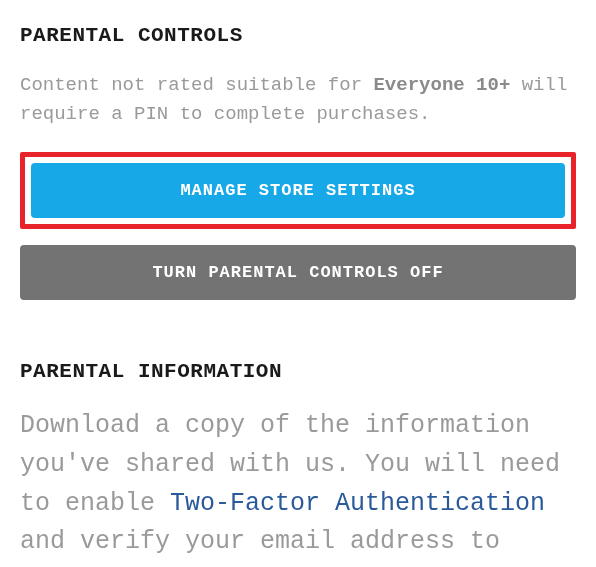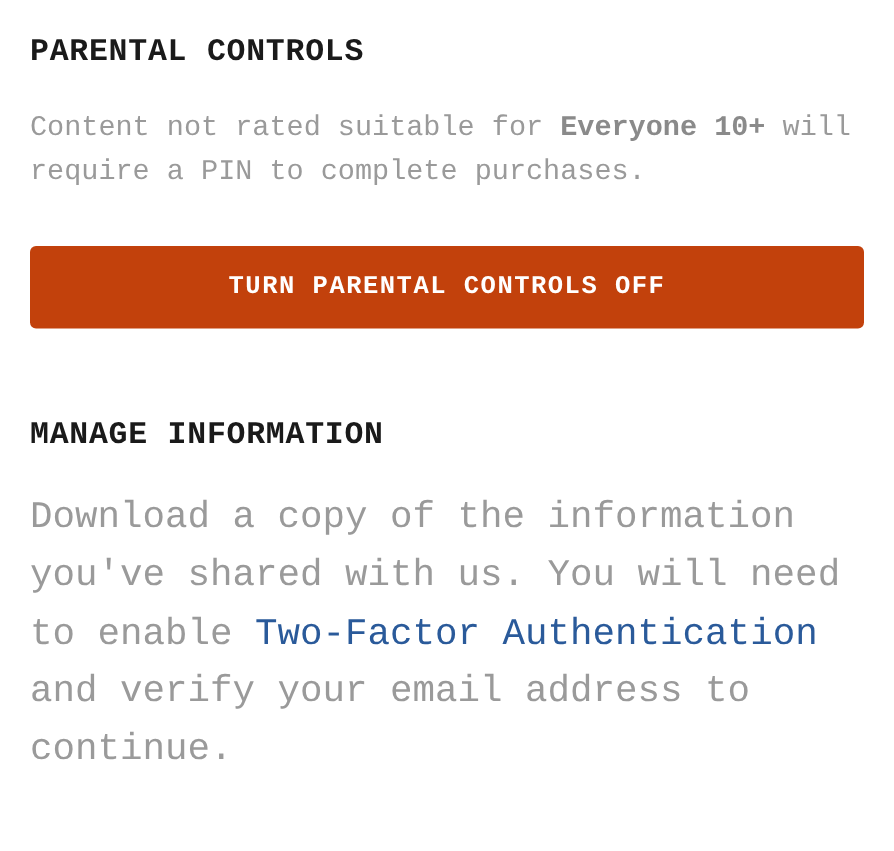--- a/index.html
+++ b/index.html
@@ -20,21 +20,21 @@
       font-weight: 800;
       letter-spacing: 0.5px;
       color: #1a1a1a;
       margin-bottom: 24px;
       font-stretch: condensed;
     }
     .description {
       font-size: 19px;
       line-height: 1.5;
       color: #9a9a9a;
-      margin-bottom: 36px;
+      margin-bottom: 24px;
     }
     .description .bold {
       font-weight: 700;
       color: #8a8a8a;
     }
     .highlight-box {
       border: 5px solid #e8232a;
       padding: 6px;
       margin-bottom: 16px;
       border-radius: 2px;
@@ -49,21 +49,21 @@
       letter-spacing: 1px;
       cursor: pointer;
       text-align: center;
       font-family: inherit;
     }
     .btn-primary {
       background: #17a8e8;
       color: #ffffff;
     }
     .btn-secondary {
-      background: #c2410c;
+      background: #737373;
       color: #ffffff;
       margin-bottom: 48px;
     }
     .section2 {
       margin-top: 12px;
     }
     .description2 {
       font-size: 25px;
       line-height: 1.55;
       color: #9a9a9a;
@@ -76,23 +76,26 @@
 </head>
 <body>
 
 <div>
   <h2 class="section-heading">PARENTAL CONTROLS</h2>
   
   <p class="description">
     <span>Content not rated suitable for </span><span class="bold">Everyone 10+</span><span> will require a PIN to complete purchases.</span>
   </p>
 
+  <div class="highlight-box">
+    <button class="btn btn-primary">MANAGE STORE SETTINGS</button>
+  </div>
 
   <button class="btn btn-secondary">TURN PARENTAL CONTROLS OFF</button>
 </div>
 
 <div class="section2">
-  <h2 class="section-heading">MANAGE INFORMATION</h2>
+  <h2 class="section-heading">PARENTAL INFORMATION</h2>
 
   <p class="description2">
     <span>Download a copy of the information you've shared with us. You will need to enable </span><span class="link">Two-Factor Authentication</span><span> and verify your email address to continue.</span>
   </p>
 </div>
 
 </body></html>

